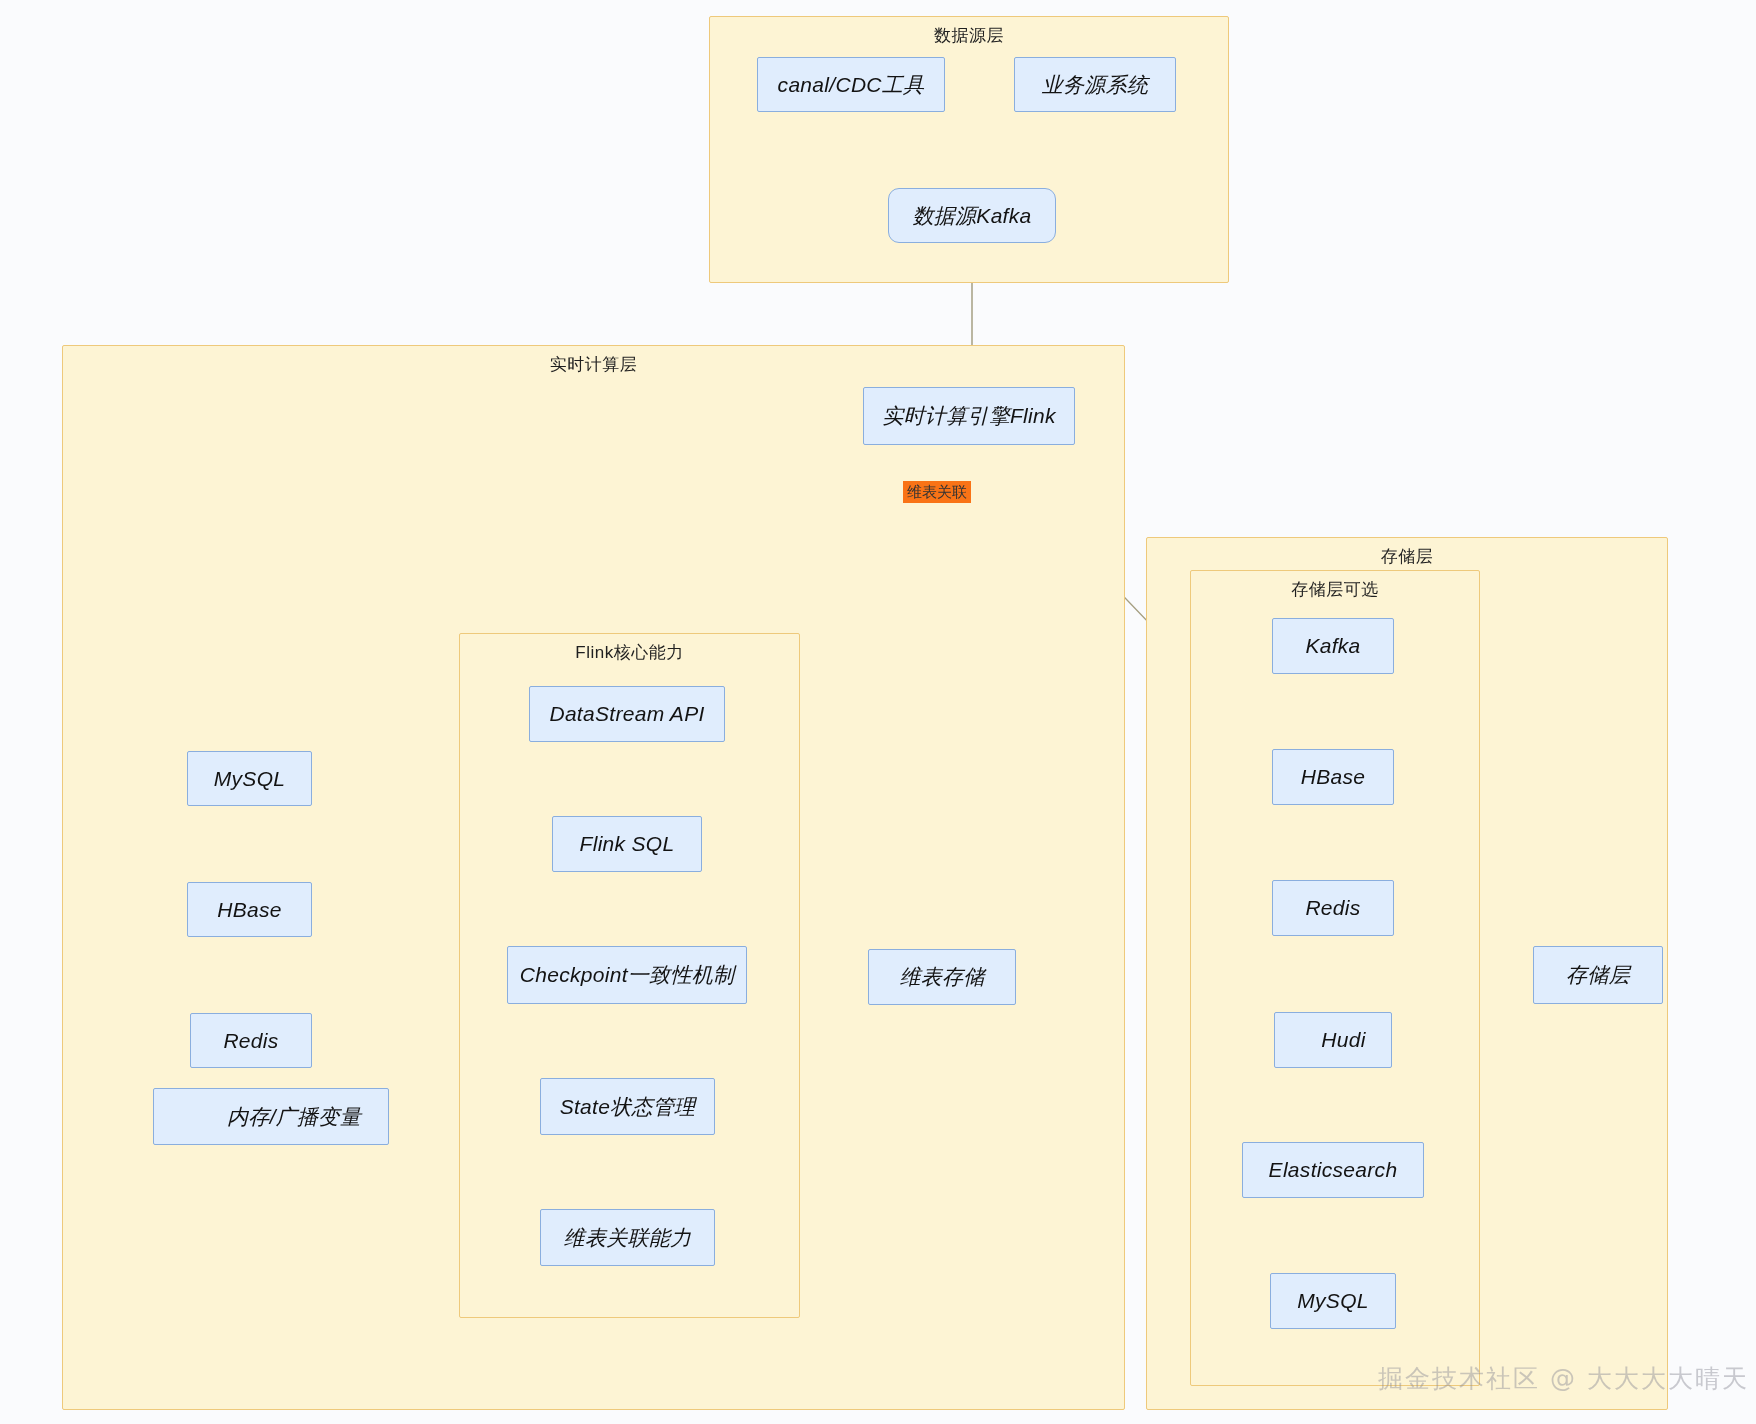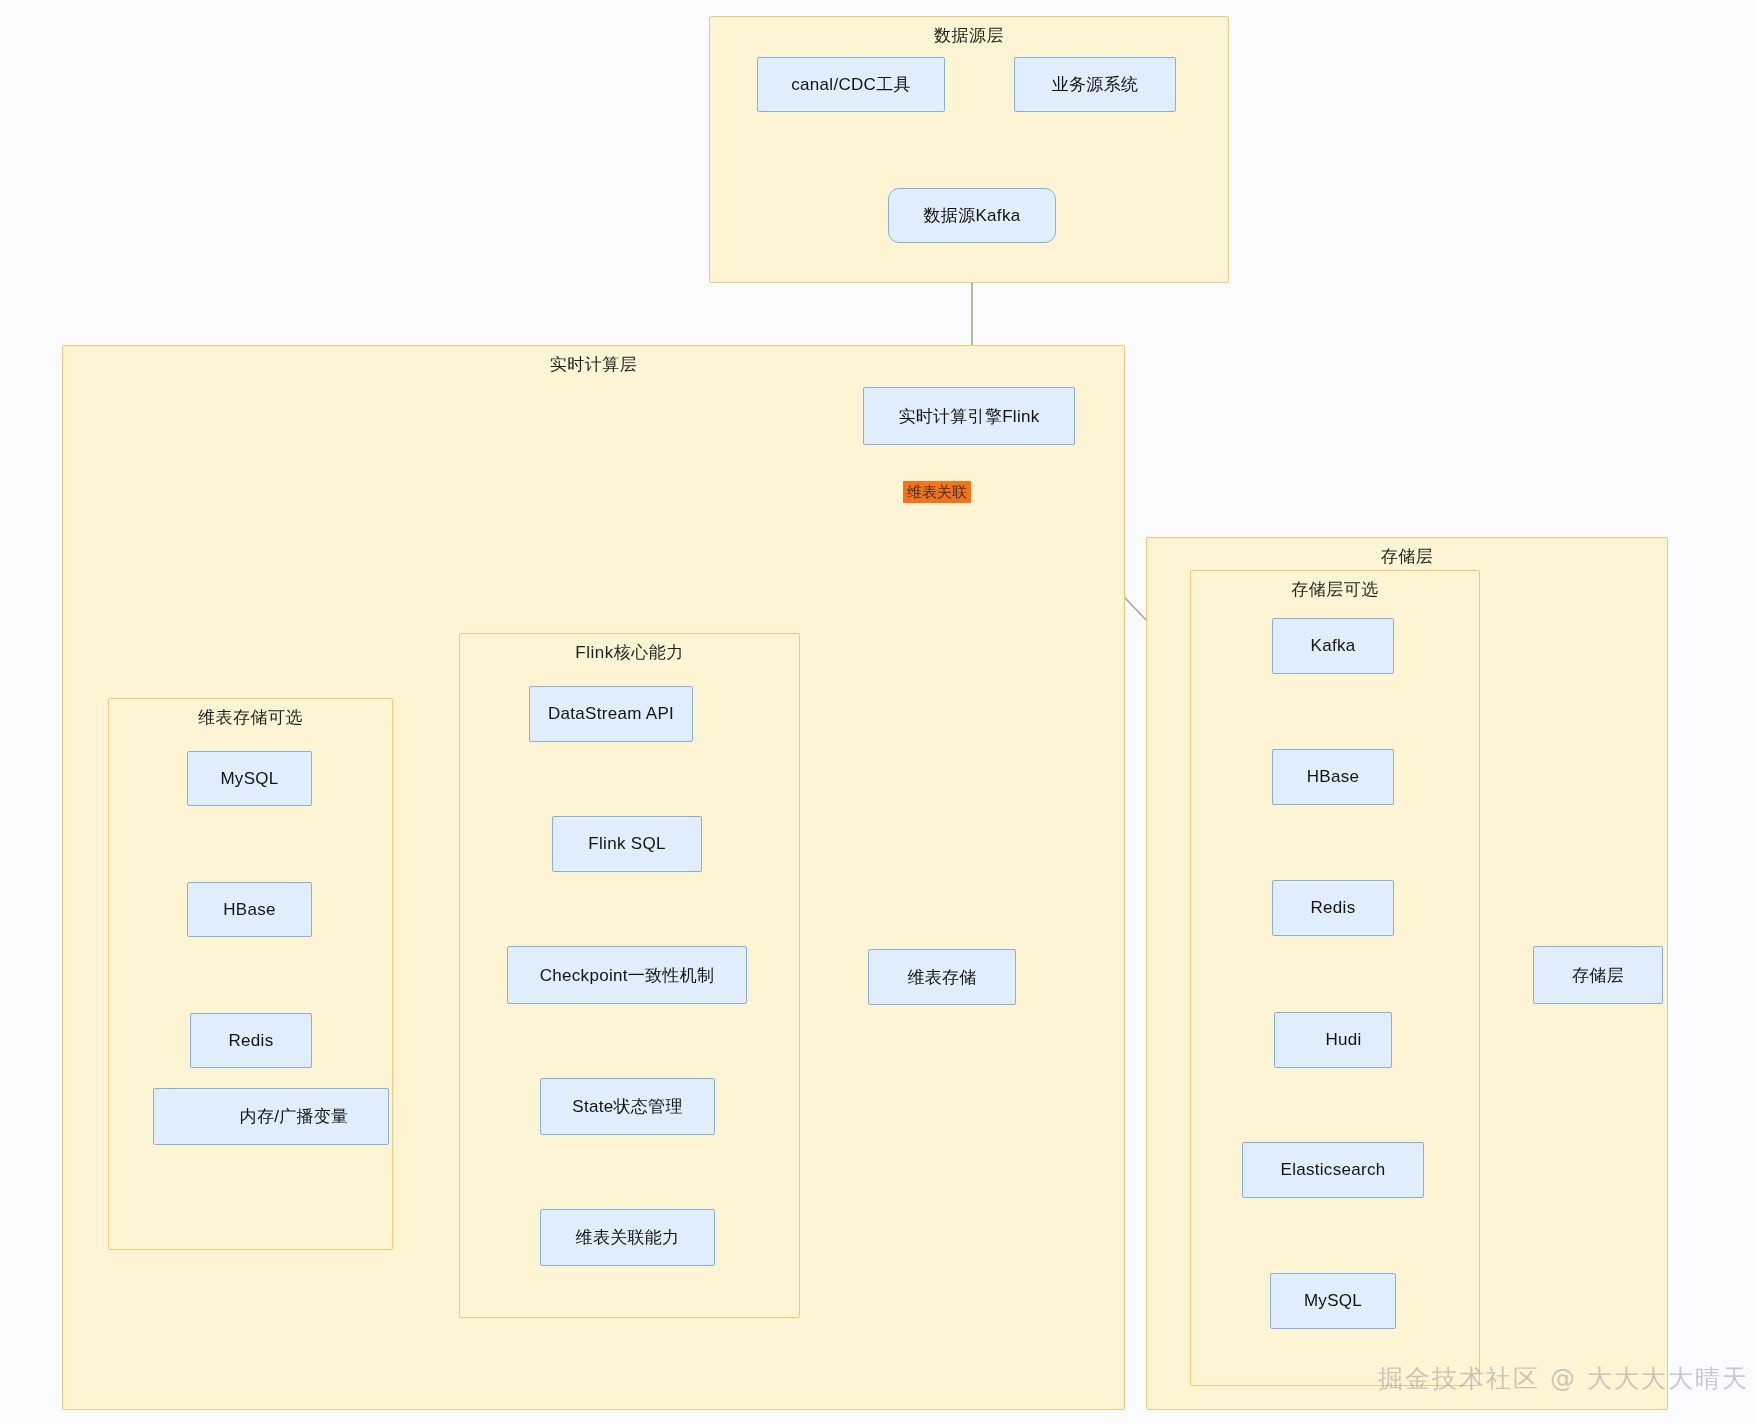--- a/index.html
+++ b/index.html
@@ -42,24 +42,25 @@
   
   .node {
     position: absolute;
     background: #e0edfd;
     border: 1px solid #8aaede;
     border-radius: 2px;
     box-sizing: border-box;
     display: flex;
     align-items: center;
     justify-content: center;
-    font-size: 17px;
+    font-size: 21px;
     color: #131313;
     letter-spacing: 0.3px;
     white-space: nowrap;
+    font-style: italic;
   }
   
   .edge-label {
     position: absolute;
     background: #f97316;
     font-size: 15px;
     color: #333;
     padding: 2px 4px;
     white-space: nowrap;
     line-height: 1.2;
@@ -129,40 +130,37 @@
   </div>
 
   <div class="edge-label" style="left:903px; top:481px;">
     <span>维表关联</span>
   </div>
 
   <div class="node" style="left:868px; top:949px; width:148px; height:56px;">
     <span>维表存储</span>
   </div>
 
-  <div class="cluster" style="left:108px; top:698px; width:285px; height:552px;">
-    <div class="cluster-title">维表存储可选</div>
-  </div>
   <div class="node" style="left:187px; top:751px; width:125px; height:55px;">
     <span>MySQL</span>
   </div>
   <div class="node" style="left:187px; top:882px; width:125px; height:55px;">
     <span>HBase</span>
   </div>
   <div class="node" style="left:190px; top:1013px; width:122px; height:55px;">
     <span>Redis</span>
   </div>
   <div class="node" style="left:153px; top:1088px; width:236px; height:57px;padding-left:46px;">
     <span>内存/广播变量</span>
   </div>
 
   <div class="cluster" style="left:459px; top:633px; width:341px; height:685px;">
     <div class="cluster-title">Flink核心能力</div>
   </div>
-  <div class="node" style="left:529px; top:686px; width:164px; height:56px;">
+  <div class="node" style="left:529px; top:686px; width:196px; height:56px;">
     <span>DataStream API</span>
   </div>
   <div class="node" style="left:552px; top:816px; width:150px; height:56px;">
     <span>Flink SQL</span>
   </div>
   <div class="node" style="left:507px; top:946px; width:240px; height:58px;">
     <span>Checkpoint一致性机制</span>
   </div>
   <div class="node" style="left:540px; top:1078px; width:175px; height:57px;">
     <span>State状态管理</span>

